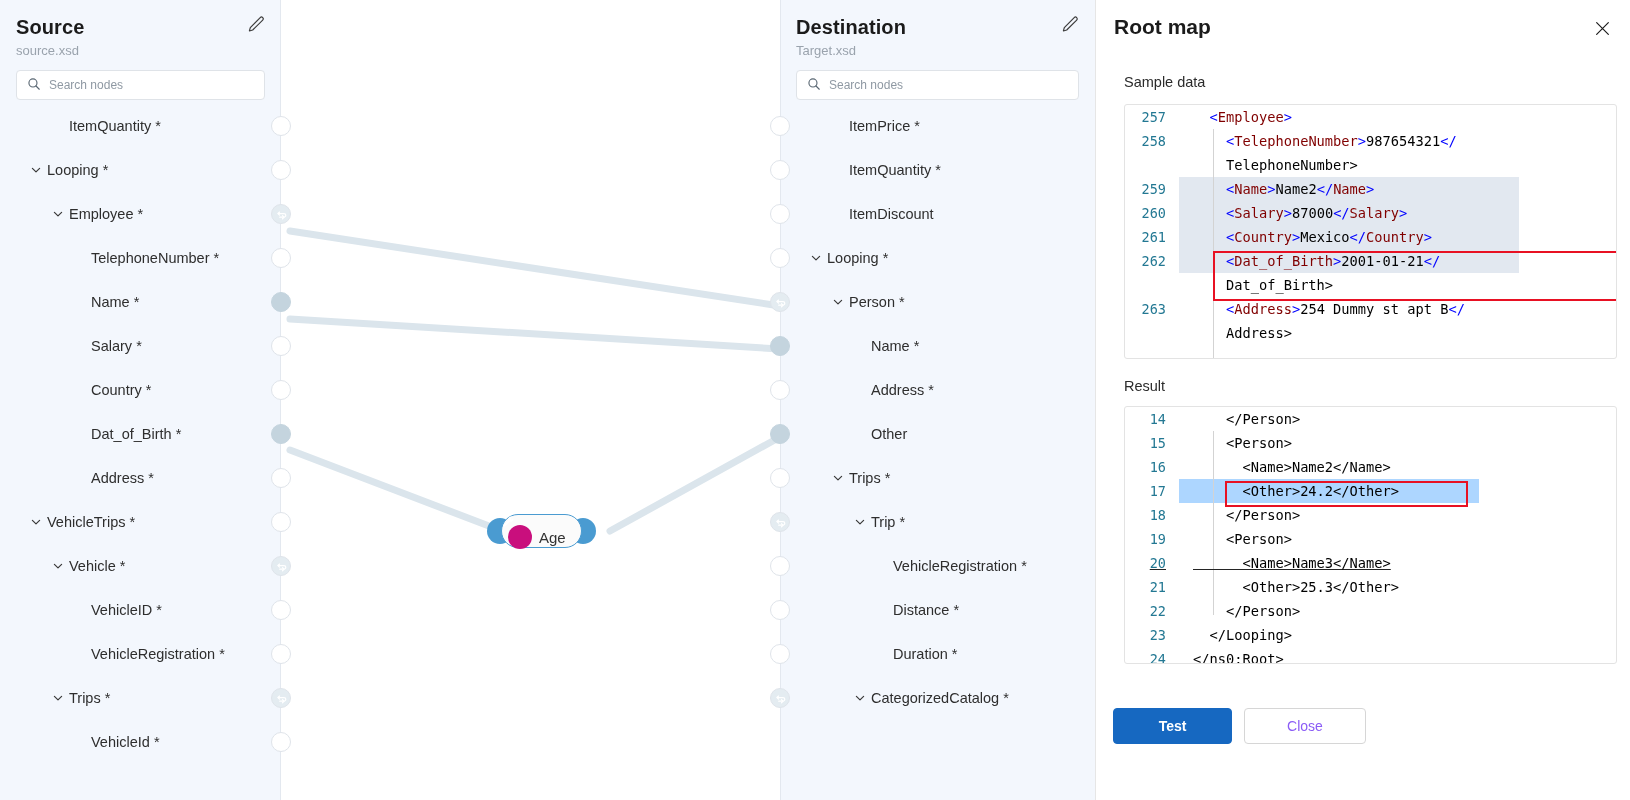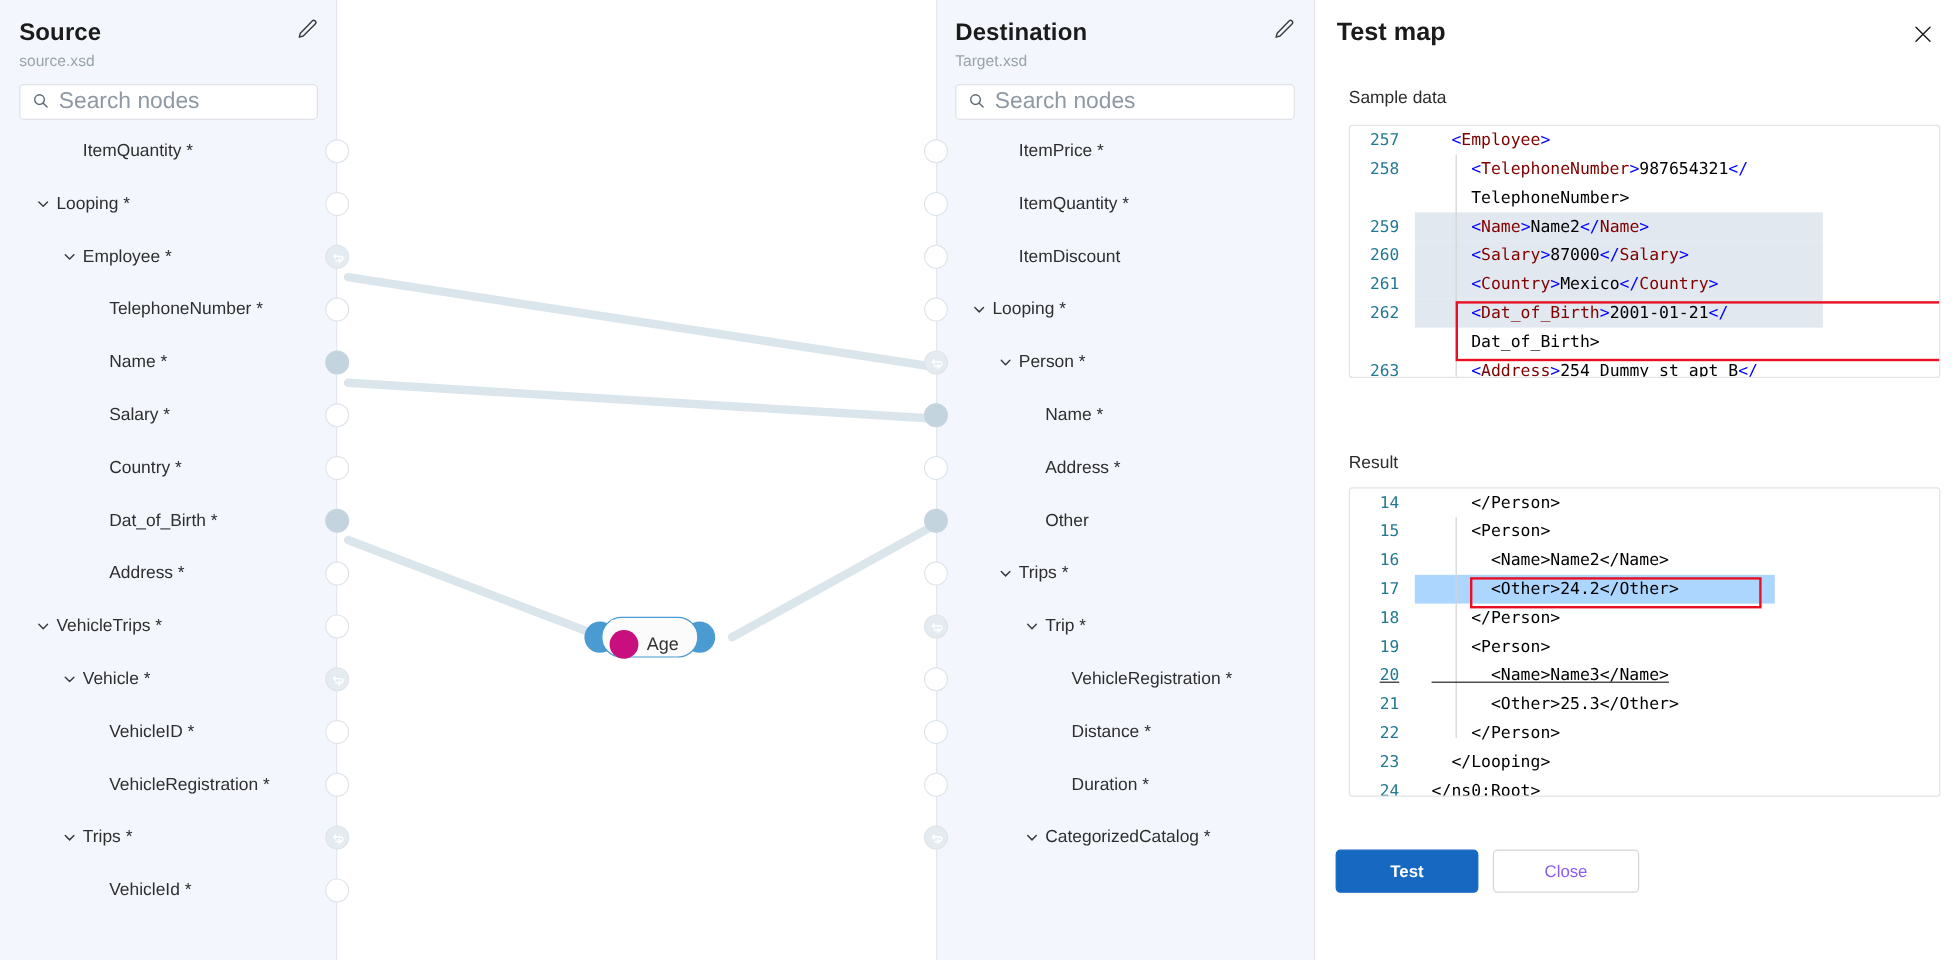--- a/index.html
+++ b/index.html
@@ -32,21 +32,21 @@
   .edit-icon svg { display: block; }
 
   .search-box {
     margin: 10px 16px 0 16px; height: 30px; background: #ffffff;
     border: 1px solid #dfe3e8; border-radius: 4px;
     display: flex; align-items: center; gap: 8px; padding: 0 10px;
   }
   .search-box .mag { flex: 0 0 14px; }
   .search-box input {
     border: 0; outline: 0; background: transparent; width: 100%;
-    font-family: "Liberation Sans", sans-serif; font-size: 19px; color: #2b2b2b;
+    font-family: "Liberation Sans", sans-serif; font-size: 12px; color: #2b2b2b;
   }
   .search-box input::placeholder { color: #8f99a3; }
 
   
   .tree { position: absolute; left: 0; right: 0; top: 104px; }
   .panel.dest .tree { top: 104px; }
   .node { position: relative; height: 44px; display: flex; align-items: center; font-size: 14.5px; color: #2e2e2e; white-space: nowrap; cursor: pointer; }
   .panel.source .node { justify-content: flex-start; padding-left: 0; }
   .panel.dest   .node { justify-content: flex-start; padding-left: 0; }
   .node .lbl { display: inline-flex; align-items: center; gap: 5px; }
@@ -528,29 +528,29 @@
               <path d="M3.6 6.3h6.6a2.1 2.1 0 0 1 0 4.2H5.4"></path>
               <path d="M5.2 4.6 3.4 6.3l1.8 1.8"></path>
               <path d="M8.6 8.8l1.8 1.7-1.8 1.8"></path>
             </svg>
           </span>
         </div>
       </div>
   </div>
 
   <div class="testmap">
-    <div class="tm-title">Test map</div>
+    <div class="tm-title">Root map</div>
     <div class="tm-close">
       <svg width="17" height="17" viewBox="0 0 16 16" fill="none" stroke="#1b1b1b" stroke-width="1.1" stroke-linecap="round">
         <path d="M2.5 2.5 13.5 13.5M13.5 2.5 2.5 13.5"></path>
       </svg>
     </div>
 
     <div class="tm-section-label" style="top:74px">Sample data</div>
-    <div class="code-wrap" id="sample-wrap" style="left:28px; top:104px; width:493px; height:211px;">
+    <div class="code-wrap" id="sample-wrap" style="left:28px; top:104px; width:493px; height:255px;">
       <div class="code-inner" id="sample-code">
           <div class="code-line" style="position: relative;">
             <span class="gut">257</span>
             <span class="fold"></span>
             <span class="codetxt" style="position: relative; z-index: 2;">  <span class="br">&lt;</span><span class="tag">Employee</span><span class="br">&gt;</span></span>
           </div>
           <div class="code-line" style="position: relative;">
             <span class="gut">258</span>
             <span class="fold"></span>
             <span class="codetxt" style="position: relative; z-index: 2;">    <span class="br">&lt;</span><span class="tag">TelephoneNumber</span><span class="br">&gt;</span>987654321<span class="br">&lt;/</span><span class="tag"></span><span class="br"></span></span>

